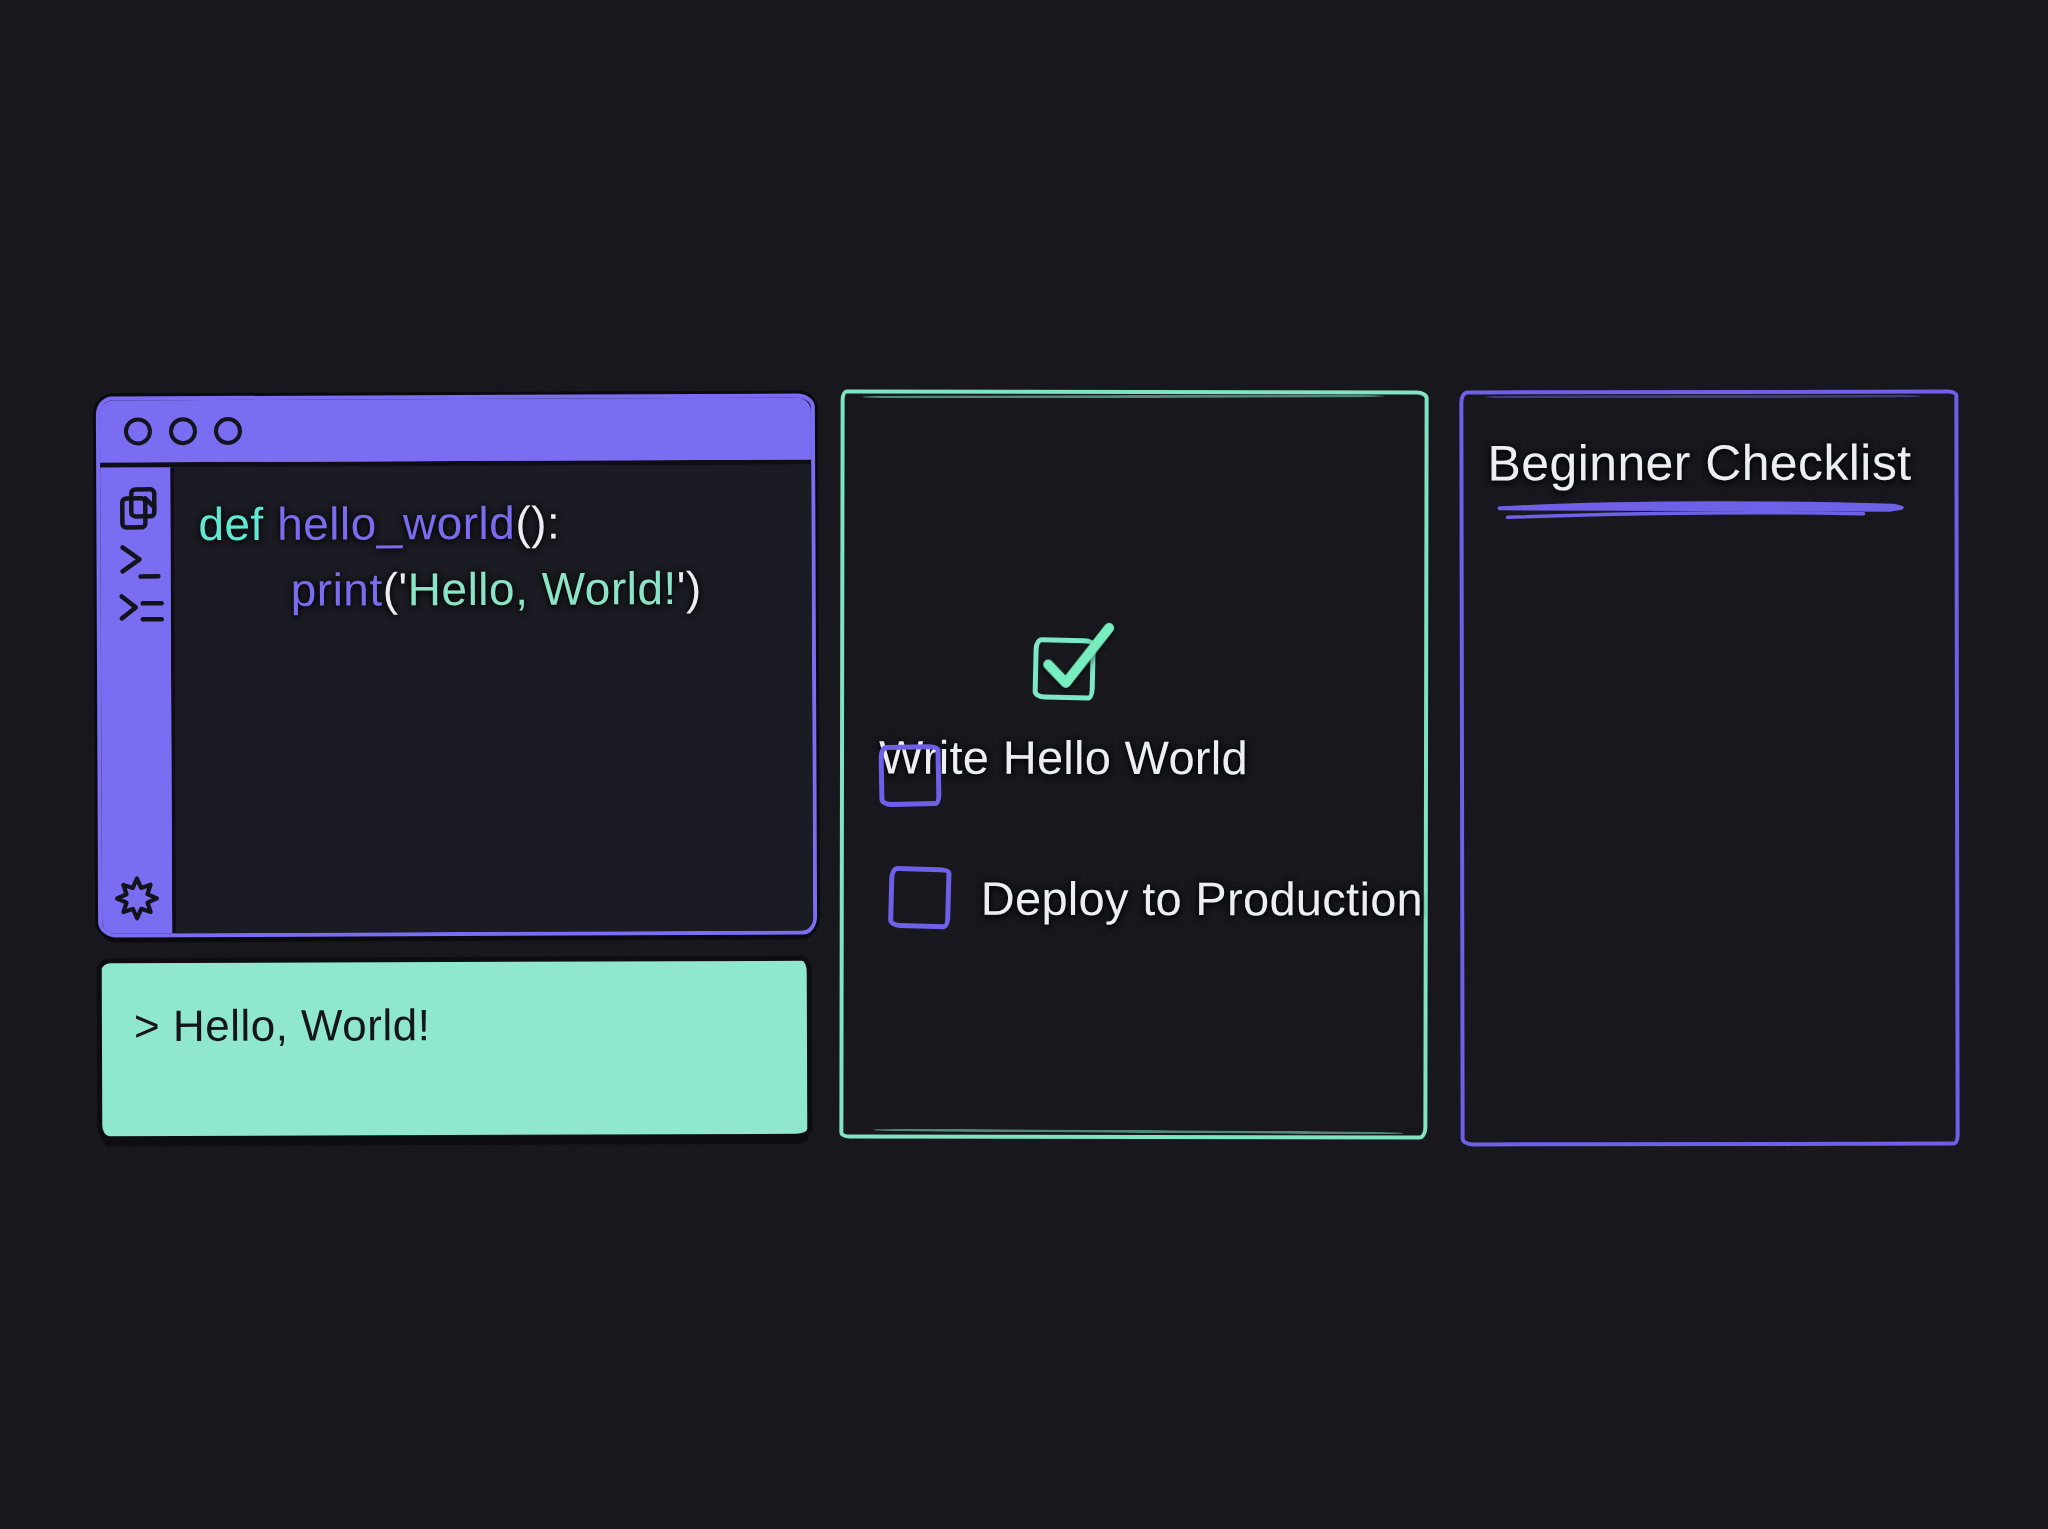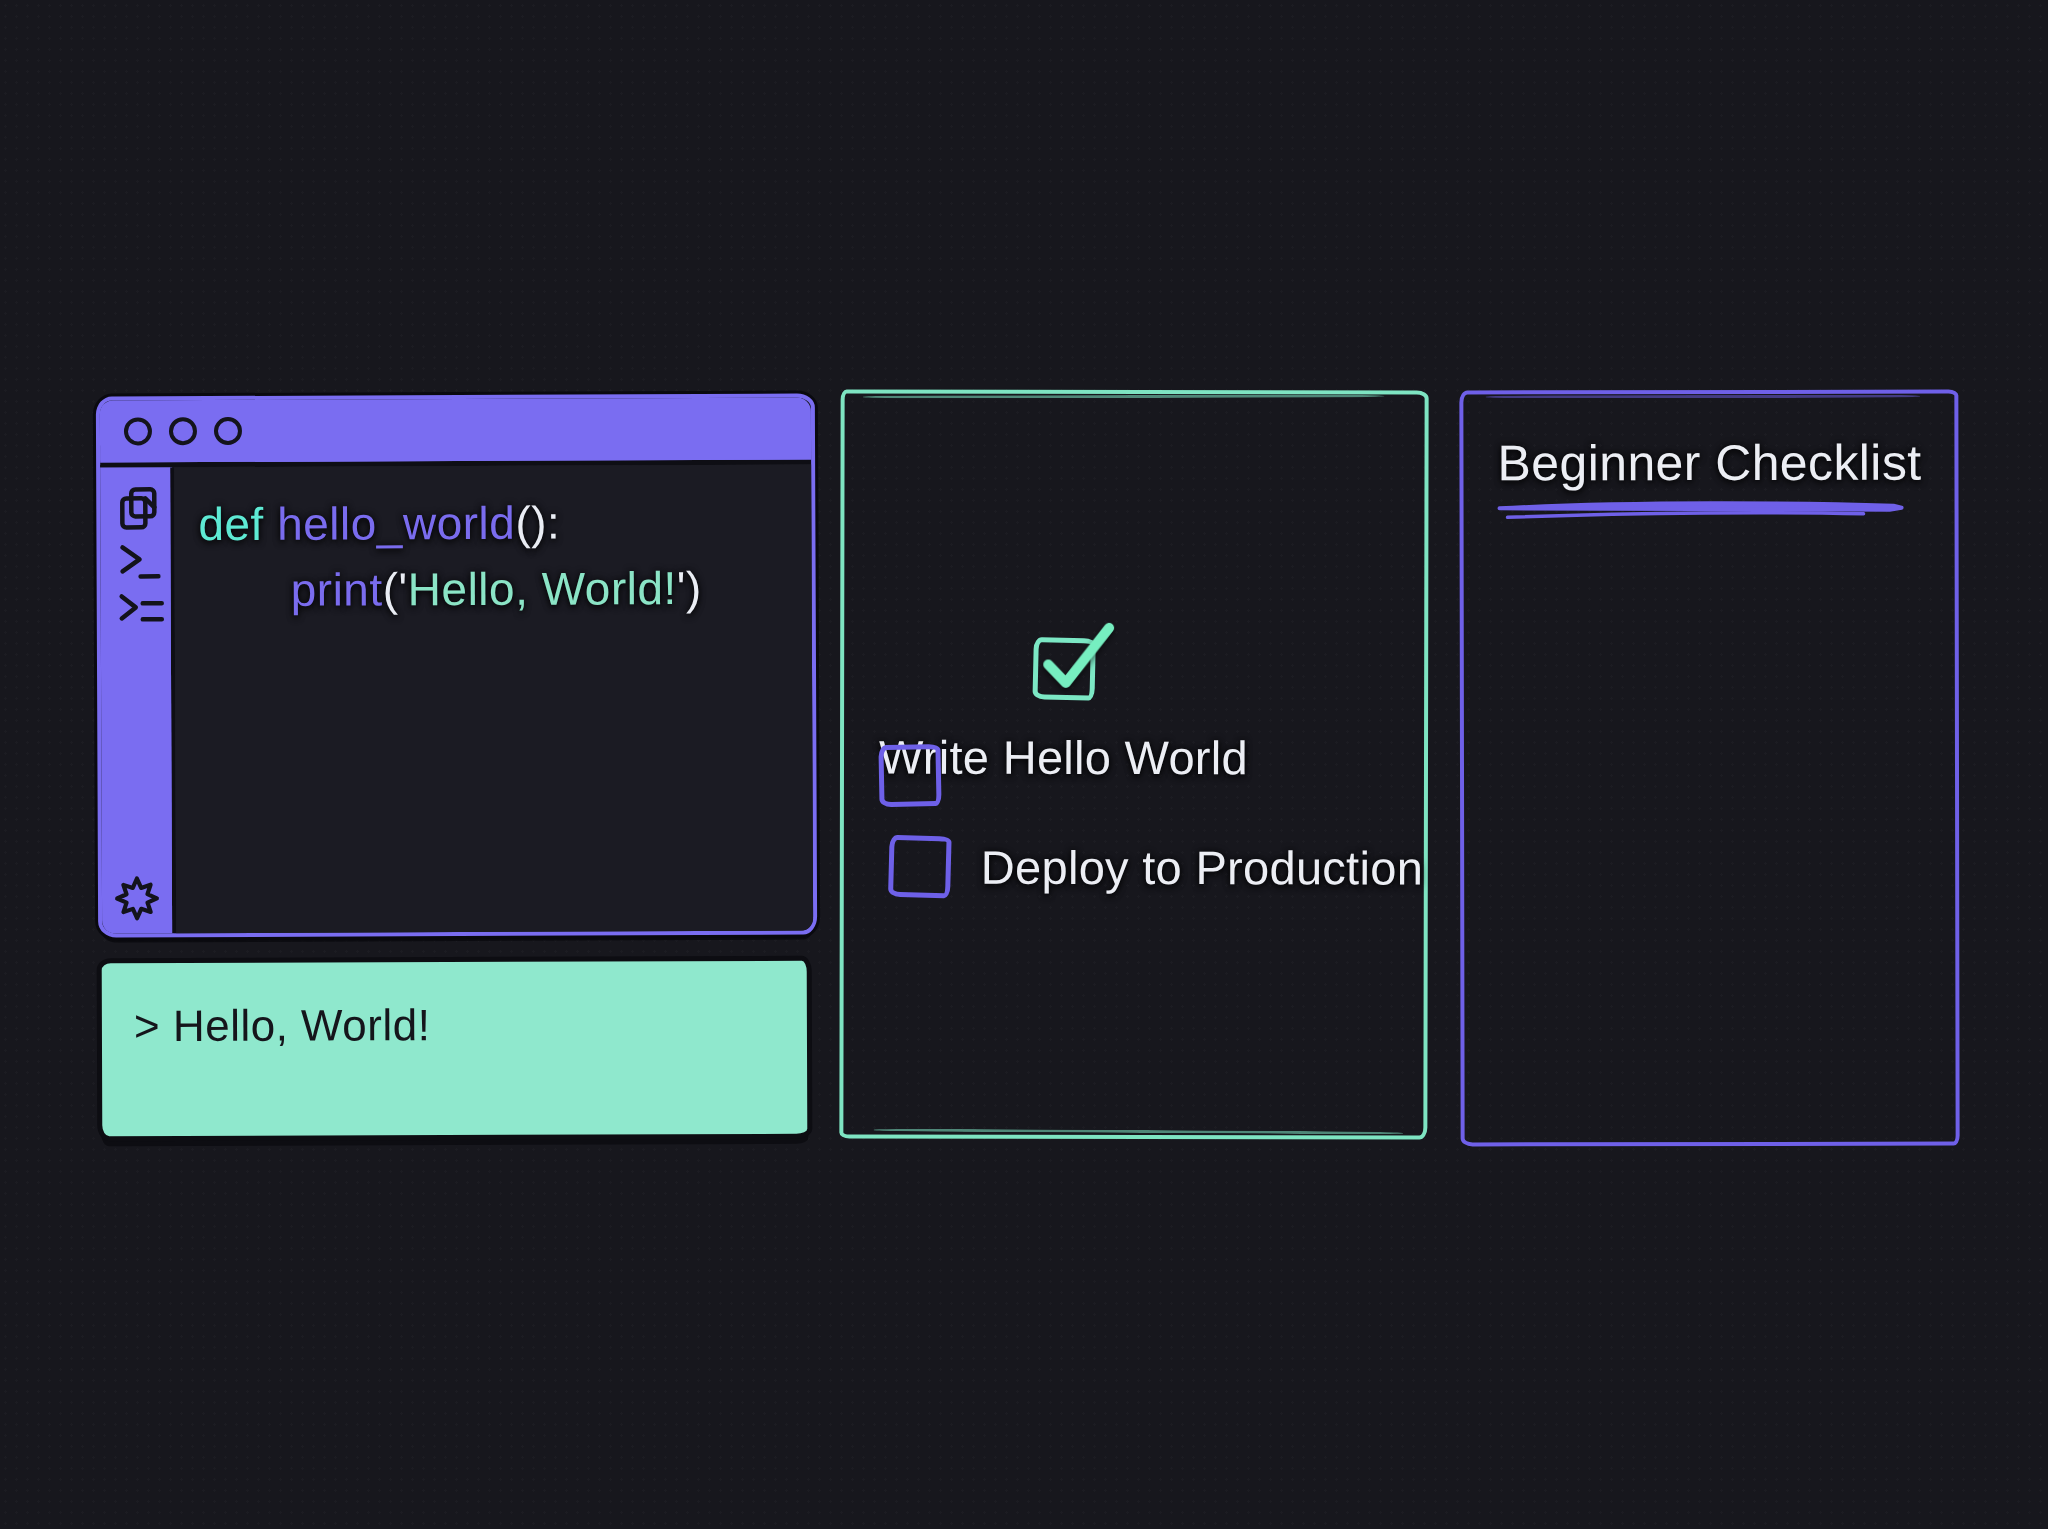--- a/index.html
+++ b/index.html
@@ -70,21 +70,21 @@
   }
   .checklist-panel::before{
     content:"";position:absolute;left:18px;right:40px;top:1px;height:0;
     border-top:3px solid rgba(126,228,194,.55);border-radius:50%/5px;transform:rotate(-0.2deg);
   }
   .checklist-panel::after{
     content:"";position:absolute;left:30px;right:20px;bottom:2px;height:0;
     border-top:3px solid rgba(126,228,194,.55);border-radius:50%/5px;transform:rotate(0.25deg);
   }
   .check-row{position:absolute;left:35px;display:flex;align-items:center;gap:30px;}
-  .check-row.r0{top:112px;} .check-row.r1{top:244px;flex-direction:column;} .check-row.r2{top:351px;} .check-row.r3{top:442px;padding-left:10px;}
+  .check-row.r0{top:112px;} .check-row.r1{top:244px;flex-direction:column;} .check-row.r2{top:351px;} .check-row.r3{top:473px;padding-left:10px;}
   .checkbox{position:relative;width:52px;height:52px;border:5px solid #6e60e8;
     border-radius:8px 12px 6px 12px / 12px 6px 12px 8px;flex:0 0 auto;}
   .checkbox.checked{border-color:#7ce8c5;}
   .checkbox .checkmark{position:absolute;left:-4px;top:-24px;overflow:visible;
     filter:drop-shadow(0 3px 3px rgba(0,0,0,.55));}
   .checkbox:not(.checked) .checkmark{display:none;}
   .checkbox.b0{transform:rotate(-1.6deg);} .checkbox.b1{transform:rotate(1.2deg);}
   .checkbox.b2{transform:rotate(-1.2deg);} .checkbox.b3{transform:rotate(1.4deg);}
   .check-label{font-size:47px;color:#eceef4;letter-spacing:.3px;}
 
@@ -92,21 +92,21 @@
   .side-panel{
     position:absolute;left:1460px;top:390px;width:491px;height:748px;
     border:4px solid #6f60e8;
     border-radius:8px 10px 6px 12px / 12px 6px 10px 8px;
     transform:rotate(-0.1deg);
   }
   .side-panel::before{
     content:"";position:absolute;left:22px;right:34px;top:1px;height:0;
     border-top:3px solid rgba(111,96,232,.5);border-radius:50%/5px;
   }
-  .side-panel-title{padding:40px 0 0 34px;font-size:50px;color:#eceef4;letter-spacing:.4px;}
+  .side-panel-title{padding:40px 0 0 24px;font-size:50px;color:#eceef4;letter-spacing:.4px;}
   .title-underline{position:absolute;left:28px;top:102px;}
 </style>
 </head>
 <body>
 
 <div class="canvas">
 
   <div class="editor-window">
     <div class="titlebar">
       <div class="traffic-lights">

